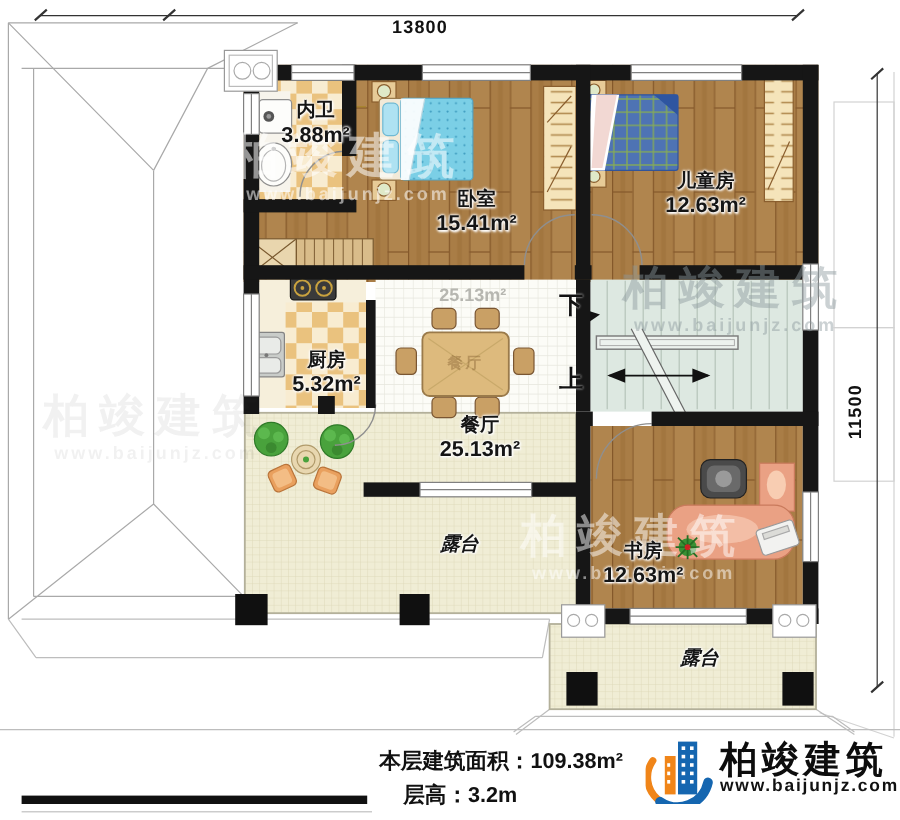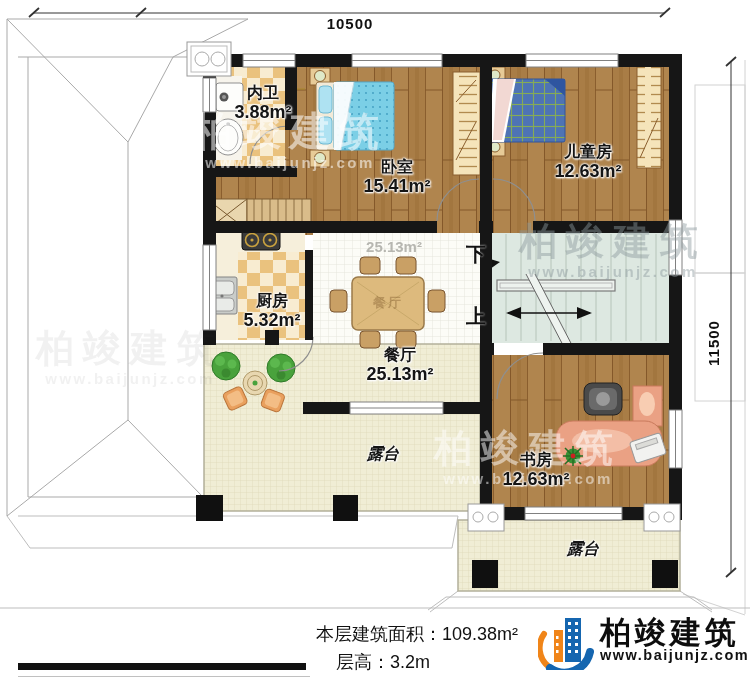--- a/index.html
+++ b/index.html
@@ -26,21 +26,21 @@
   .wm .u{letter-spacing:2.5px;font-size:15px;display:block;margin-top:4px;}
   
   .dim{position:absolute;transform:translate(-50%,-50%);font-size:15px;font-weight:bold;
        color:#111;letter-spacing:1px;font-family:"Liberation Sans",sans-serif;}
   .dim.vert{transform:translate(-50%,-50%) rotate(-90deg);}
   
   .footer-title{position:absolute;left:30px;top:617px;font-size:37px;color:#111;
        font-weight:500;letter-spacing:1px;white-space:nowrap;}
   .footer-rule{position:absolute;left:18px;top:663px;width:288px;height:7px;background:#111;}
   .footer-rule2{position:absolute;left:18px;top:676px;width:292px;height:1px;background:#c0c0c0;}
-  .fstat{position:absolute;font-size:18px;color:#111;font-weight:400;white-space:nowrap;}
+  .fstat{position:absolute;font-size:18px;color:#111;font-weight:700;white-space:nowrap;}
   .brand-name{position:absolute;left:600px;top:612px;font-size:31px;font-weight:900;color:#0d0d0d;
        letter-spacing:4px;white-space:nowrap;}
   .brand-url{position:absolute;left:600px;top:647px;font-size:14.5px;font-weight:bold;color:#111;
        letter-spacing:1.5px;white-space:nowrap;}
 </style>
 </head>
 <body>
 
 <div class="canvas">
 
@@ -375,21 +375,21 @@
 </div>
 <div class="wm" style="left:130px;top:357px;color:rgba(50,50,50,0.07);font-size:38px;">
   <span class="t">柏竣建筑</span>
   <span class="u">www.baijunjz.com</span>
 </div>
 <div class="wm" style="left:528px;top:457px;color:rgba(255,255,255,0.5);font-size:38px;">
   <span class="t">柏竣建筑</span>
   <span class="u">www.baijunjz.com</span>
 </div>
 
-<div class="dim" style="left:350px;top:23px;">10500</div>
+<div class="dim" style="left:350px;top:23px;">13800</div>
 <div class="dim vert" style="left:713px;top:343px;">11500</div>
 
 <div class="rlabel" style="left:263px;top:103px;text-align:center;">
   <div class="nm">内卫</div>
   <div class="ar">3.88m²</div>
 </div>
 <div class="rlabel" style="left:397px;top:177px;">
   <div class="nm">卧室</div>
   <div class="ar">15.41m²</div>
 </div>

